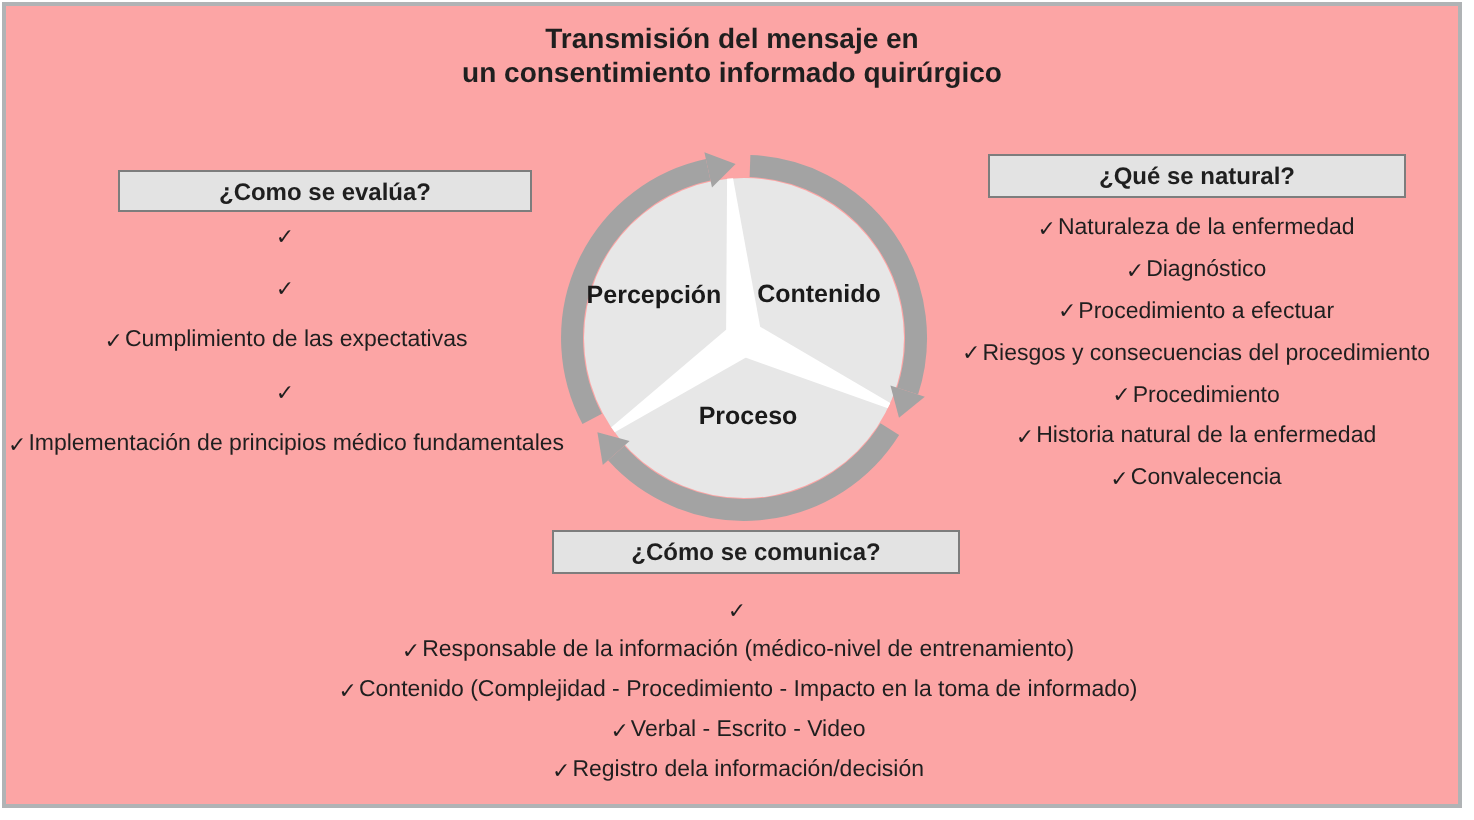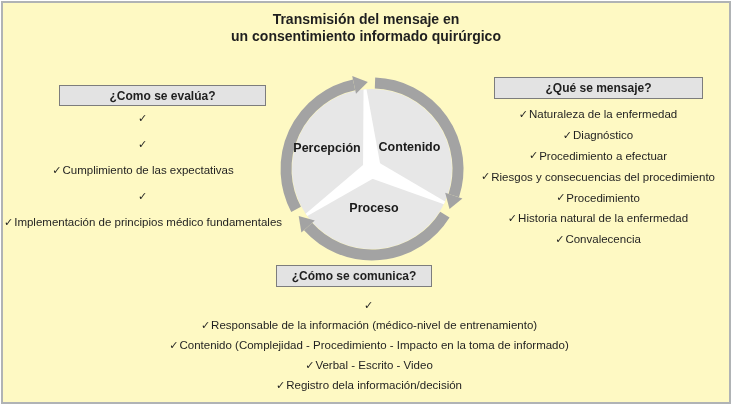--- a/index.html
+++ b/index.html
@@ -7,41 +7,41 @@
     width: 737px; height: 410px;
     background: #ffffff;
     font-family: "Liberation Sans", "DejaVu Sans", sans-serif;
     overflow: hidden;
   }
   .frame {
     position: absolute;
     left: 1px; top: 1px;
     width: 730px; height: 403px;
     border: 2px solid #b0b3b5;
-    background: #fef9c3;
+    background: #fca5a5;
   }
   .title {
     position: absolute;
     left: 0; top: 8px; width: 100%;
     text-align: center;
     font-size: 14px; font-weight: bold;
     line-height: 16.5px;
     color: #1f1f1f;
   }
   .section-header {
     position: absolute;
     background: #e3e3e3;
     border: 1.5px solid #7d7d7d;
     display: flex; align-items: center; justify-content: center;
     font-size: 12px; font-weight: bold;
     color: #1f1f1f;
   }
   .hdr-eval  { left: 56px;  top: 82px;  width: 207px; height: 21px; justify-content: center; }
   .hdr-what  { left: 491px; top: 74px;  width: 209px; height: 22px; }
-  .hdr-how   { left: 273px; top: 262px; width: 156px; height: 22px; justify-content: center; }
+  .hdr-how   { left: 273px; top: 262px; width: 204px; height: 22px; justify-content: center; }
   .check-list {
     position: absolute;
     color: #1f1f1f;
     font-size: 11.5px;
   }
   .check-list .row {
     display: flex; align-items: center; justify-content: center;
     white-space: nowrap;
   }
   .list-eval { left: 6px;   top: 102px; width: 268px; }
@@ -94,21 +94,21 @@
     <div class="row">
         <span class="check">✓</span>
       </div>
     <div class="row">
         <span class="check">✓</span>
         <span>Implementación de principios médico fundamentales</span>
       </div>
   </div>
 
   <div class="section-header hdr-what">
-    <span>¿Qué se mensaje?</span>
+    <span>¿Qué se natural?</span>
   </div>
   <div class="check-list list-what">
     <div class="row">
         <span class="check">✓</span>
         <span>Naturaleza de la enfermedad</span>
       </div>
     <div class="row">
         <span class="check">✓</span>
         <span>Diagnóstico</span>
       </div>

